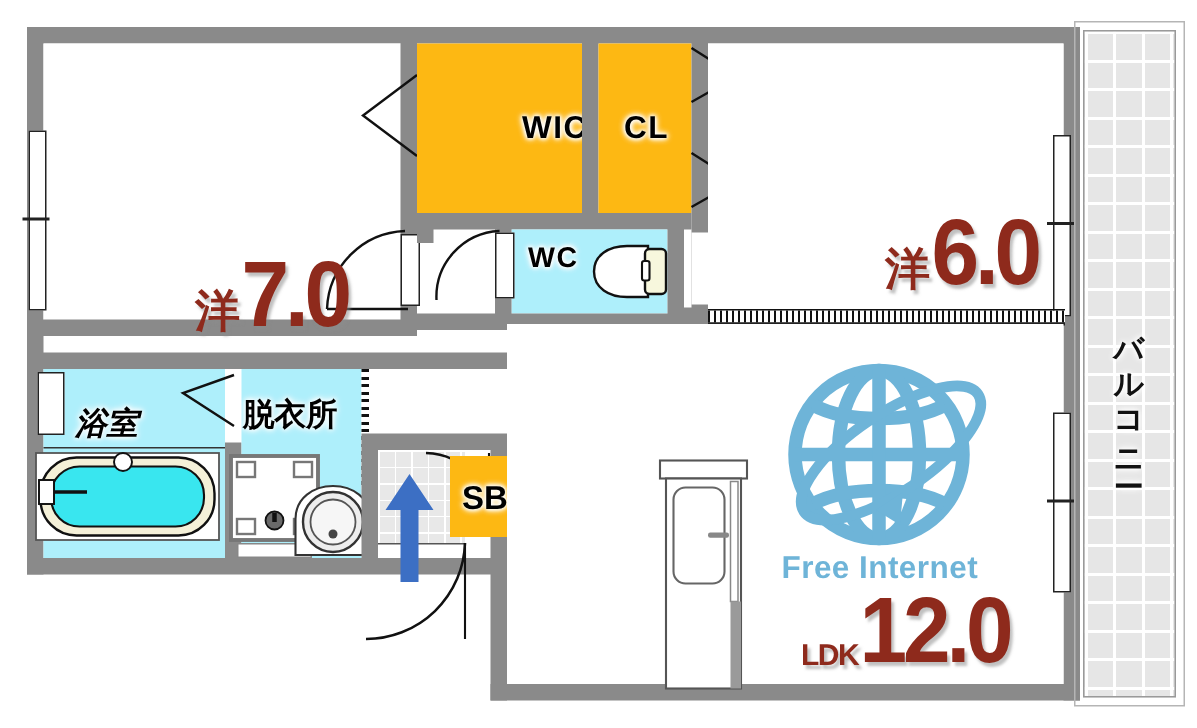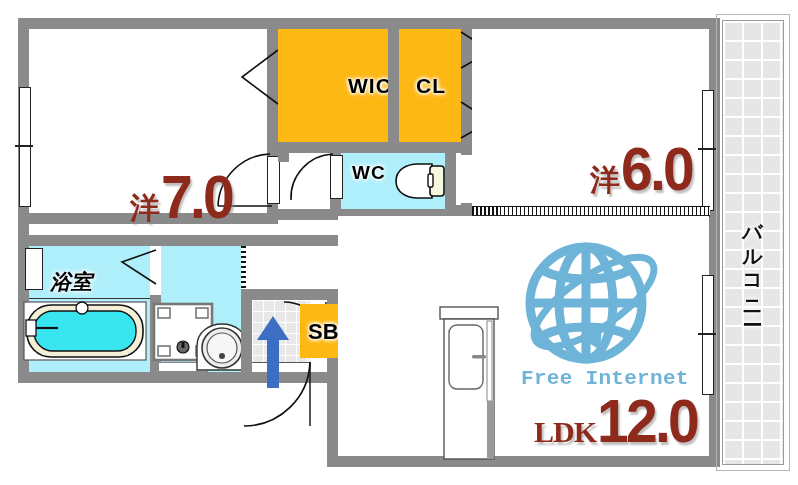--- a/index.html
+++ b/index.html
@@ -58,21 +58,21 @@
     font-weight:bold;
     white-space:nowrap;
     text-shadow:2px 3px 2px rgba(140,140,140,.55);
     user-select:none;
     display:flex;align-items:flex-end;
   }
   .area .pre{
     font-family:"DejaVu Sans","Liberation Sans",sans-serif;
     font-size:30px;line-height:1;margin-right:1px;
   }
-  .area .pre.latin{font-family:Liberation Serif, serif;font-size:30px;letter-spacing:-1px;}
+  .area .pre.latin{font-family:Liberation Sans, sans-serif;font-size:20px;letter-spacing:-1px;}
   .area .num{
     font-family:"Liberation Sans",sans-serif;
     font-size:62px;line-height:.82;
     letter-spacing:-3px;
     transform:scaleX(.92);
     transform-origin:left bottom;
   }
 
   
   .vtext{
@@ -82,21 +82,21 @@
     font-size:20px;font-weight:bold;color:#111;
     letter-spacing:3px;
     text-shadow:0 0 3px #fff,0 0 5px #fff,0 0 6px #fff;
     user-select:none;
   }
 
   
   .fi-text{
     position:absolute;
     color:#6EB4D8;
-    font-family:Liberation Mono, monospace;
+    font-family:Liberation Sans, sans-serif;
     font-weight:bold;font-size:21px;
     letter-spacing:.3px;
     white-space:nowrap;
     user-select:none;
   }
 
   .door-arc{position:absolute;}
   .thinline{position:absolute;background:#222;}
   .win{position:absolute;background:#fff;border:1.4px solid #222;}
   .hatch{
@@ -204,20 +204,21 @@
   </svg>
 
   <div class="thinline" style="left:29px;top:298px;width:121px;height:1.4px;background:#333;"></div>
 
   <div class="abs wall" style="left:150px;top:295px;width:11px;height:77px;"></div>
   <svg class="door-arc" style="left:118px;top:248px;width:40px;height:38px;" viewBox="0 0 40 38">
     <polyline points="38,2 4,14 38,36" fill="none" stroke="#111" stroke-width="1.6"></polyline>
   </svg>
 
   <div class="abs wet" style="left:161px;top:246px;width:80px;height:126px;"></div>
+  <div class="lbl lbl-jp" style="left:162px;top:262px;">脱衣所</div>
 
   <svg class="abs" style="left:152px;top:302px;width:62px;height:62px;" viewBox="0 0 62 62">
     <rect x="2" y="2" width="58" height="56" fill="#ffffff" stroke="#777" stroke-width="2.6"></rect>
     <rect x="6" y="6" width="12" height="10" fill="#ffffff" stroke="#777" stroke-width="1.6"></rect>
     <rect x="44" y="6" width="12" height="10" fill="#ffffff" stroke="#777" stroke-width="1.6"></rect>
     <rect x="6" y="44" width="12" height="10" fill="#ffffff" stroke="#777" stroke-width="1.6"></rect>
     <rect x="44" y="44" width="12" height="10" fill="#ffffff" stroke="#777" stroke-width="1.6"></rect>
     <circle cx="31" cy="45" r="6" fill="#6a6a6a" stroke="#111" stroke-width="1.2"></circle>
     <rect x="29.5" y="40" width="3" height="6" fill="#111"></rect>
   </svg>

